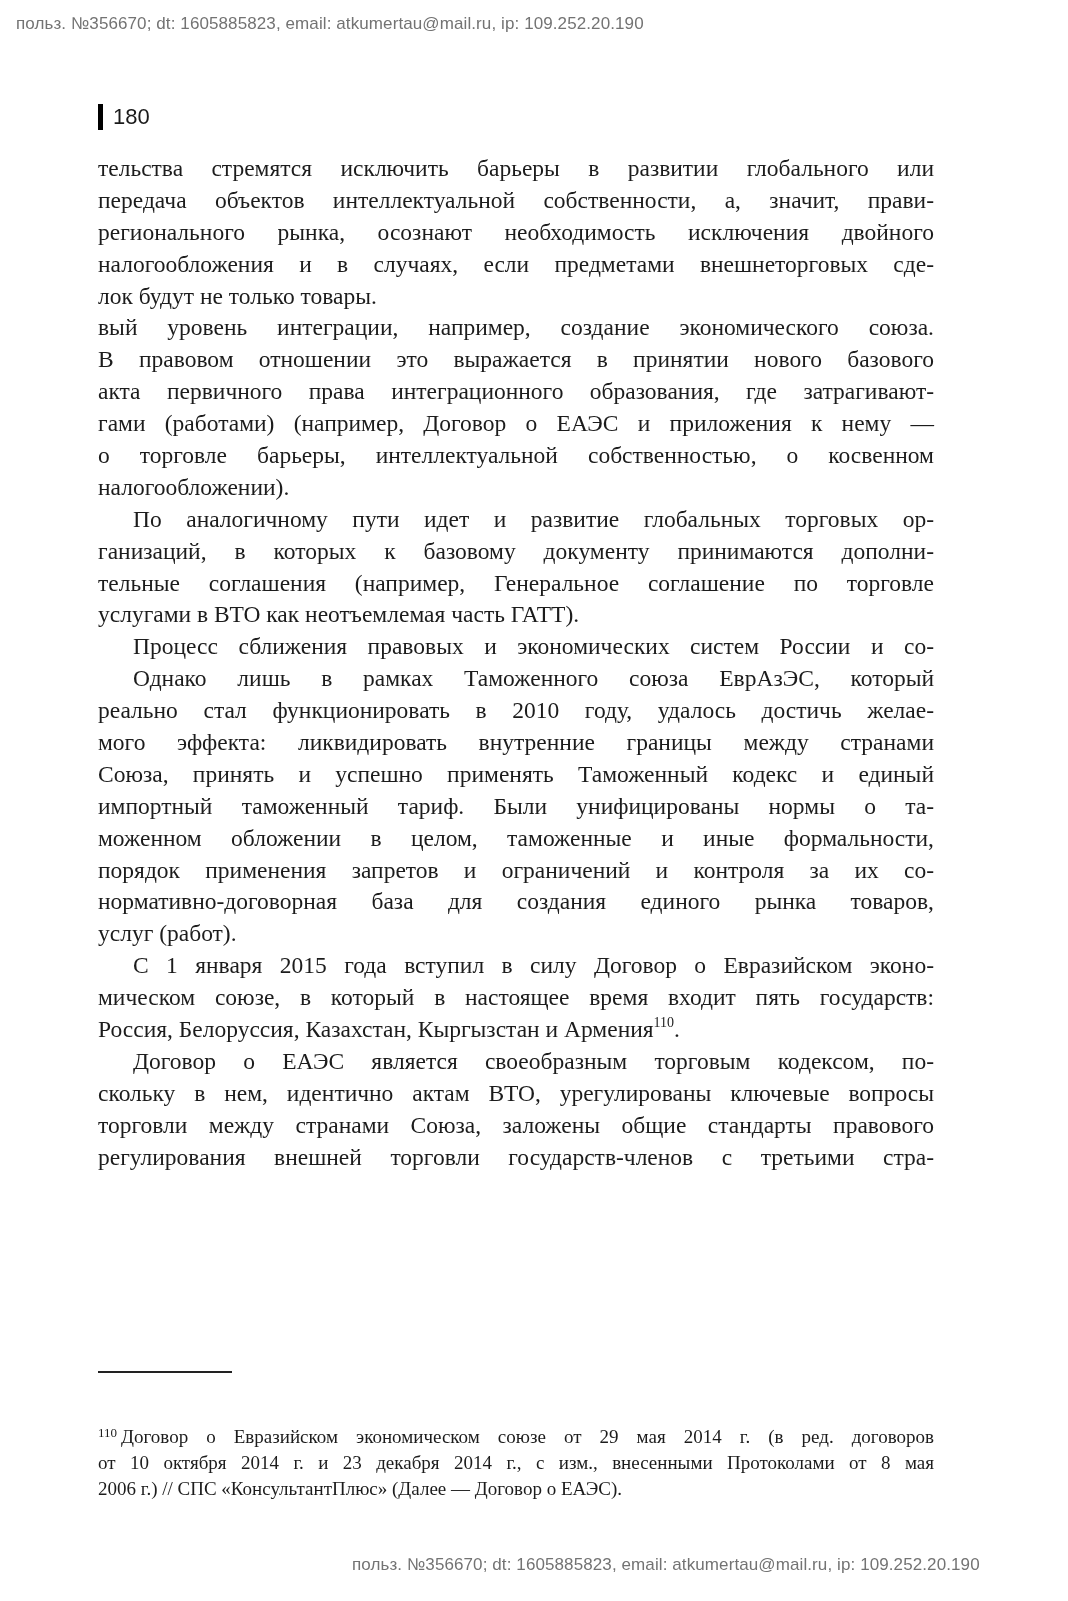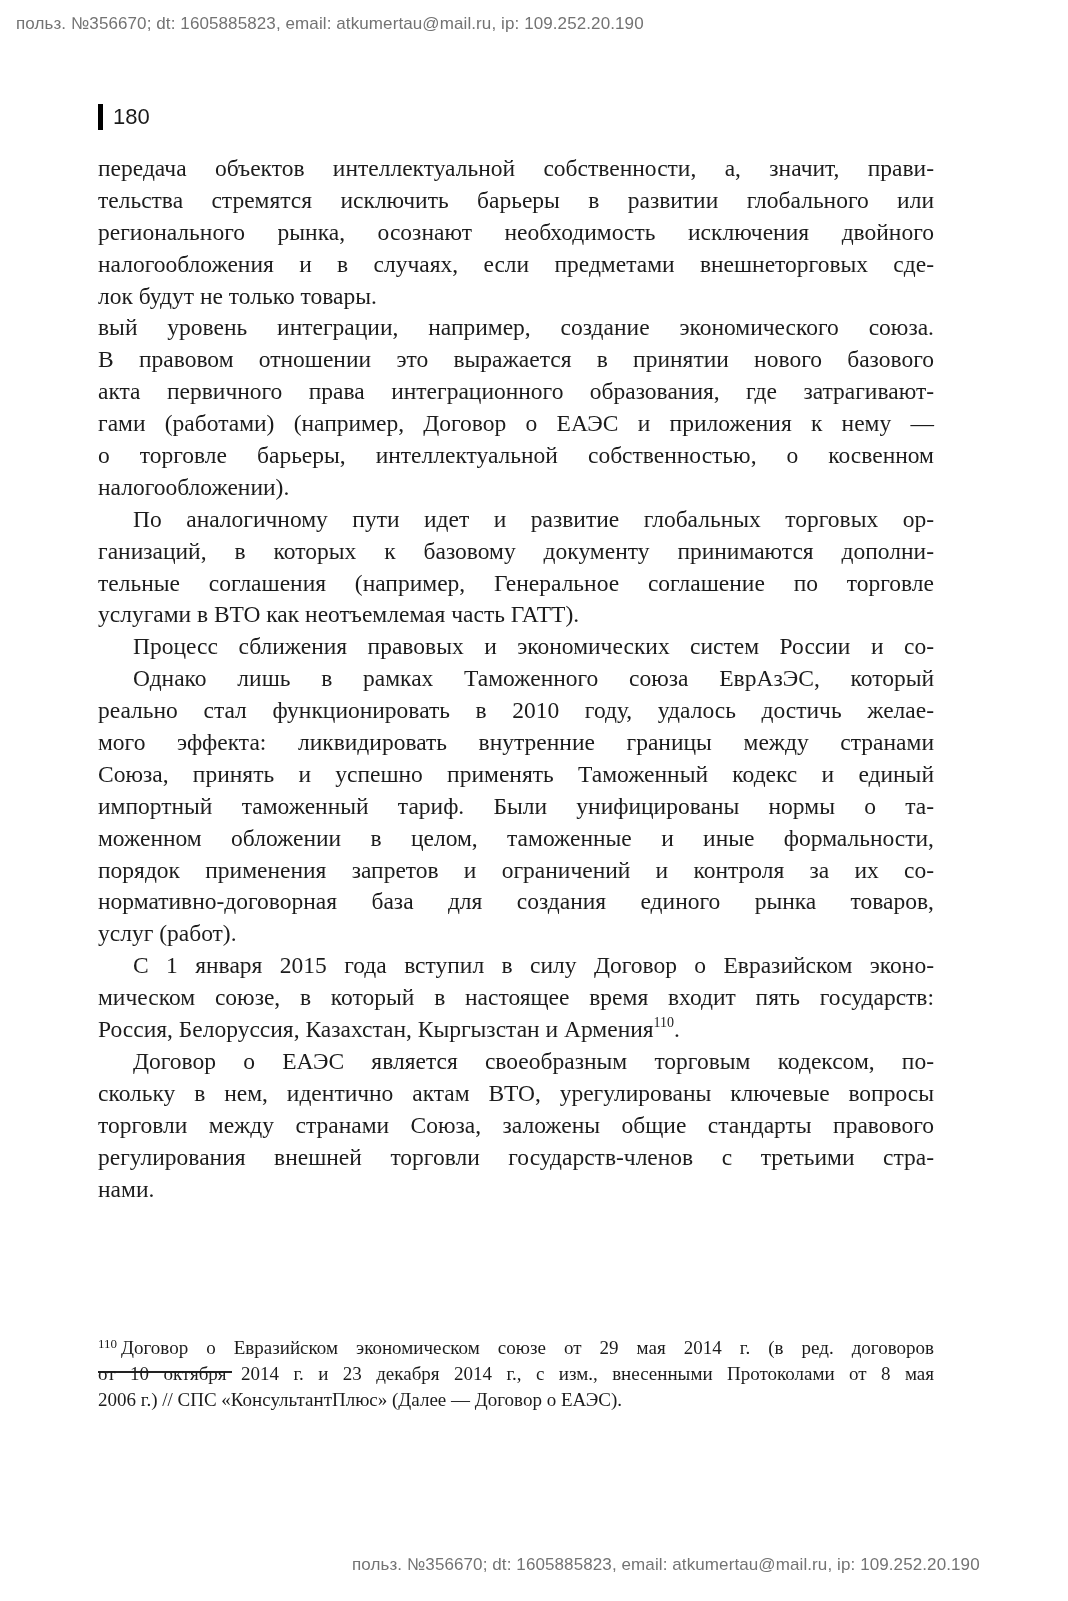--- a/index.html
+++ b/index.html
@@ -40,41 +40,41 @@
     white-space: nowrap;
     overflow: visible;
   }
   .line.last { text-align-last: left; }
   .line.indent { padding-left: 35px; }
   sup.fn { font-size: 14px; vertical-align: top; line-height: 1; position: relative; top: 2px; }
   .footnote-rule {
     position: absolute; left: 98px; top: 1371px; width: 134px; height: 2px; background: #222;
   }
   .footnotes {
-    position: absolute; left: 98px; top: 1335px; width: 836px;
+    position: absolute; left: 98px; top: 1424px; width: 836px;
     font-family: "Liberation Serif", serif;
     font-size: 19px; color: #1c1c1c;
   }
   .footnotes .line { height: 26px; line-height: 26px; }
   .footnotes sup { font-size: 13px; vertical-align: top; line-height: 1; position: relative; top: 2px; margin-right: 4px; }
 </style>
 </head>
 <body>
 
 <div class="watermark wm-top">польз. №356670; dt: 1605885823, email: atkumertau@mail.ru, ip: 109.252.20.190</div>
 
 <div class="page-num">
   <span class="bar"></span>
   <span>180</span>
 </div>
 
 <div class="body-text" id="body-text">
     <div>
+      <div class="line"><span>тельства стремятся исключить барьеры в развитии глобального или</span></div>
       <div class="line"><span>передача объектов интеллектуальной собственности, а, значит, прави-</span></div>
-      <div class="line"><span>тельства стремятся исключить барьеры в развитии глобального или</span></div>
       <div class="line"><span>регионального рынка, осознают необходимость исключения двойного</span></div>
       <div class="line"><span>налогообложения и в случаях, если предметами внешнеторговых сде-</span></div>
       <div class="line last"><span>лок будут не только товары.</span></div>
     </div>
     <div>
       <div class="line"><span>вый уровень интеграции, например, создание экономического союза.</span></div>
       <div class="line"><span>В правовом отношении это выражается в принятии нового базового</span></div>
       <div class="line"><span>акта первичного права интеграционного образования, где затрагивают-</span></div>
       <div class="line"><span>гами (работами) (например, Договор о ЕАЭС и приложения к нему —</span></div>
       <div class="line"><span>о торговле барьеры, интеллектуальной собственностью, о косвенном</span></div>
@@ -103,21 +103,20 @@
     <div>
       <div class="line indent"><span>С 1 января 2015 года вступил в силу Договор о Евразийском эконо-</span></div>
       <div class="line"><span>мическом союзе, в который в настоящее время входит пять государств:</span></div>
       <div class="line last"><span>Россия, Белоруссия, Казахстан, Кыргызстан и Армения</span><sup class="fn">110</sup><span>.</span></div>
     </div>
     <div>
       <div class="line indent"><span>Договор о ЕАЭС является своеобразным торговым кодексом, по-</span></div>
       <div class="line"><span>скольку в нем, идентично актам ВТО, урегулированы ключевые вопросы</span></div>
       <div class="line"><span>торговли между странами Союза, заложены общие стандарты правового</span></div>
       <div class="line"><span>регулирования внешней торговли государств-членов с третьими стра-</span></div>
-      <div class="line last"><span>нами.</span></div>
     </div>
   </div>
 
 <div class="footnote-rule"></div>
 <div class="footnotes" id="footnotes">
     <div>
       <div class="line"><sup>110</sup><span>Договор о Евразийском экономическом союзе от 29 мая 2014 г. (в ред. договоров</span></div>
       <div class="line"><span>от 10 октября 2014 г. и 23 декабря 2014 г., с изм., внесенными Протоколами от 8 мая</span></div>
       <div class="line last"><span>2006 г.) // СПС «КонсультантПлюс» (Далее — Договор о ЕАЭС).</span></div>
     </div>

